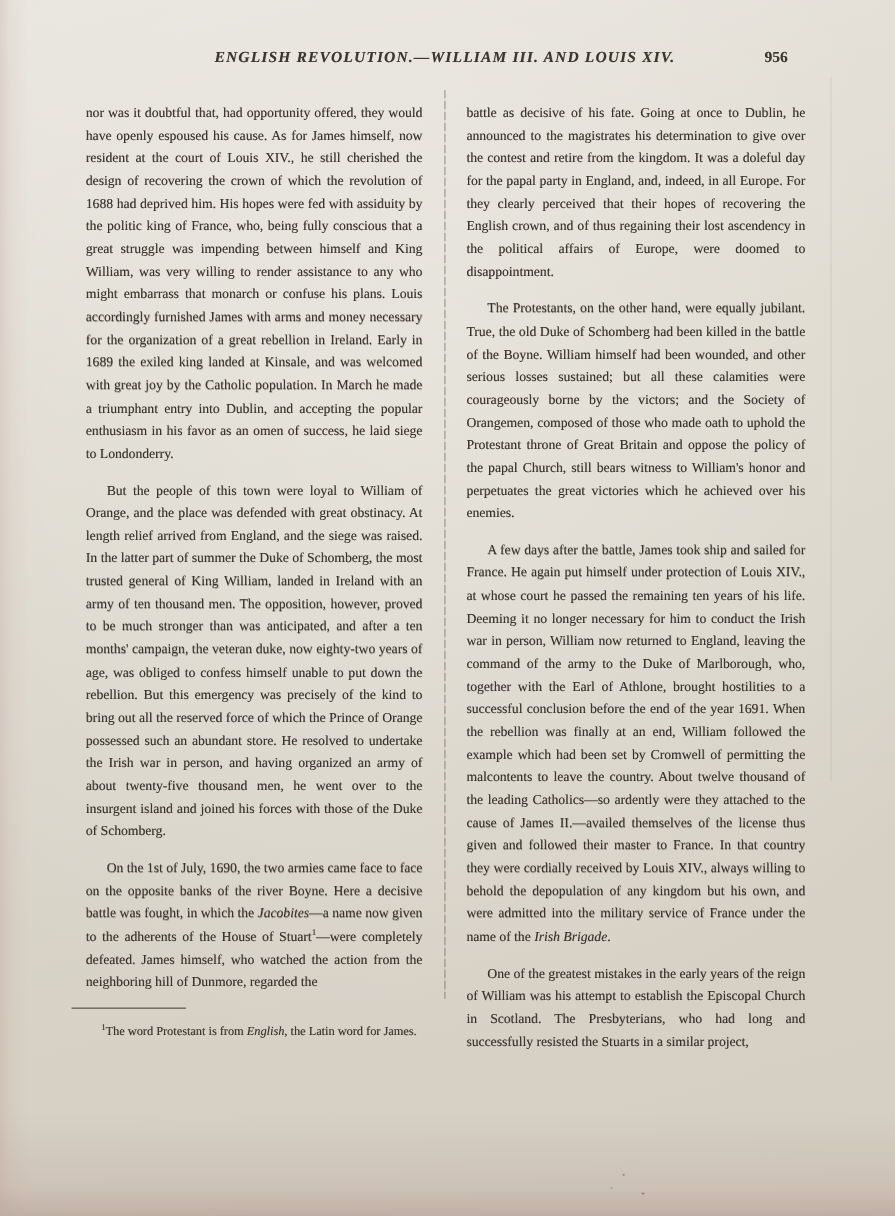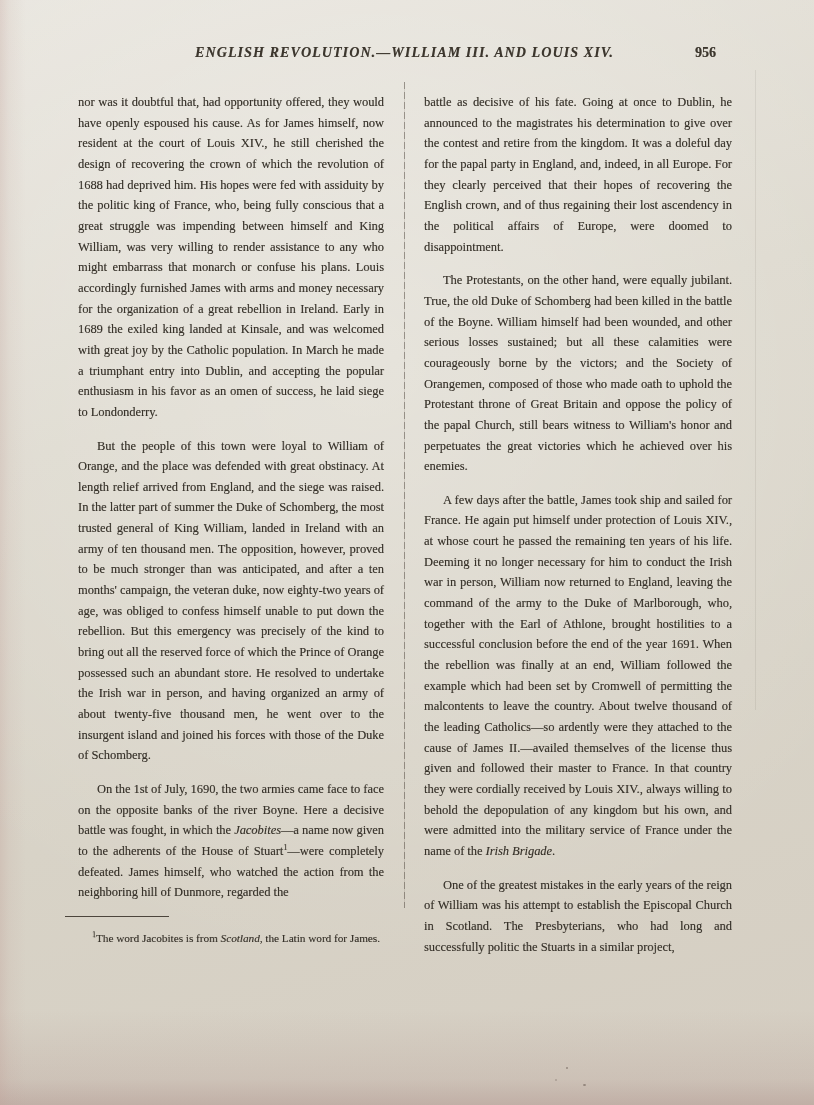--- a/index.html
+++ b/index.html
@@ -98,32 +98,32 @@
   <div class="columns">
 
     <div class="col col-left">
       <div>
           <p class="para"><span>nor was it doubtful that, had opportunity offered, they would have openly espoused his cause.  As for James himself, now resident at the court of Louis XIV., he still cherished the design of recovering the crown of which the revolution of 1688 had deprived him. His hopes were fed with assiduity by the politic king of France, who, being fully conscious that a great struggle was impending between himself and King William, was very willing to render assistance to any who might embarrass that monarch or confuse his plans.  Louis accordingly furnished James with arms and money necessary for the organization of a great rebellion in Ireland.  Early in 1689 the exiled king landed at Kinsale, and was welcomed with great joy by the Catholic population.  In March he made a triumphant entry into Dublin, and accepting the popular enthusiasm in his favor as an omen of success, he laid siege to Londonderry.</span></p>
           <p class="para indent"><span>But the people of this town were loyal to William of Orange, and the place was defended with great obstinacy.  At length relief arrived from England, and the siege was raised.  In the latter part of summer the Duke of Schomberg, the most trusted general of King William, landed in Ireland with an army of ten thousand men.  The opposition, however, proved to be much stronger than was anticipated, and after a ten months' campaign, the veteran duke, now eighty-two years of age, was obliged to confess himself unable to put down the rebellion.  But this emergency was precisely of the kind to bring out all the reserved force of which the Prince of Orange possessed such an abundant store. He resolved to undertake the Irish war in person, and having organized an army of about twenty-five thousand men, he went over to the insurgent island and joined his forces with those of the Duke of Schomberg.</span></p>
           <p class="para indent"><span>On the 1st of July, 1690, the two armies came face to face on the opposite banks of the river Boyne.  Here a decisive battle was fought, in which the </span><i>Jacobites</i><span>—a name now given to the adherents of the House of Stuart</span><sup>1</sup><span>—were completely defeated.  James himself, who watched the action from the neighboring hill of Dunmore, regarded the</span></p>
         </div>
       <div class="footnote-rule"></div>
       <div class="footnote">
-          <p class="para"><sup>1</sup><span>The word Jacobites is from </span><i>Scotland</i><span>, the Latin word for James.</span></p>
+          <p class="para"><sup>1</sup><span>The word Protestant is from </span><i>English</i><span>, the Latin word for James.</span></p>
         </div>
     </div>
 
     <div class="col-divider"></div>
 
     <div class="col col-right">
       <div>
           <p class="para"><span>battle as decisive of his fate.  Going at once to Dublin, he announced to the magistrates his determination to give over the contest and retire from the kingdom.  It was a doleful day for the papal party in England, and, indeed, in all Europe.  For they clearly perceived that their hopes of recovering the English crown, and of thus regaining their lost ascendency in the political affairs of Europe, were doomed to disappointment.</span></p>
           <p class="para indent"><span>The Protestants, on the other hand, were equally jubilant.  True, the old Duke of Schomberg had been killed in the battle of the Boyne.  William himself had been wounded, and other serious losses sustained; but all these calamities were courageously borne by the victors; and the Society of Orangemen, composed of those who made oath to uphold the Protestant throne of Great Britain and oppose the policy of the papal Church, still bears witness to William's honor and perpetuates the great victories which he achieved over his enemies.</span></p>
           <p class="para indent"><span>A few days after the battle, James took ship and sailed for France.  He again put himself under protection of Louis XIV., at whose court he passed the remaining ten years of his life.  Deeming it no longer necessary for him to conduct the Irish war in person, William now returned to England, leaving the command of the army to the Duke of Marlborough, who, together with the Earl of Athlone, brought hostilities to a successful conclusion before the end of the year 1691.  When the rebellion was finally at an end, William followed the example which had been set by Cromwell of permitting the malcontents to leave the country.  About twelve thousand of the leading Catholics—so ardently were they attached to the cause of James II.—availed themselves of the license thus given and followed their master to France. In that country they were cordially received by Louis XIV., always willing to behold the depopulation of any kingdom but his own, and were admitted into the military service of France under the name of the </span><i>Irish Brigade</i><span>.</span></p>
-          <p class="para indent"><span>One of the greatest mistakes in the early years of the reign of William was his attempt to establish the Episcopal Church in Scotland. The Presbyterians, who had long and successfully politic the Stuarts in a similar project,</span></p>
+          <p class="para indent"><span>One of the greatest mistakes in the early years of the reign of William was his attempt to establish the Episcopal Church in Scotland. The Presbyterians, who had long and successfully resisted the Stuarts in a similar project,</span></p>
         </div>
     </div>
 
   </div>
 
   <div class="edge-shadow-right"></div>
   <div class="speck s1"></div>
   <div class="speck s2"></div>
   <div class="speck s3"></div>
 

